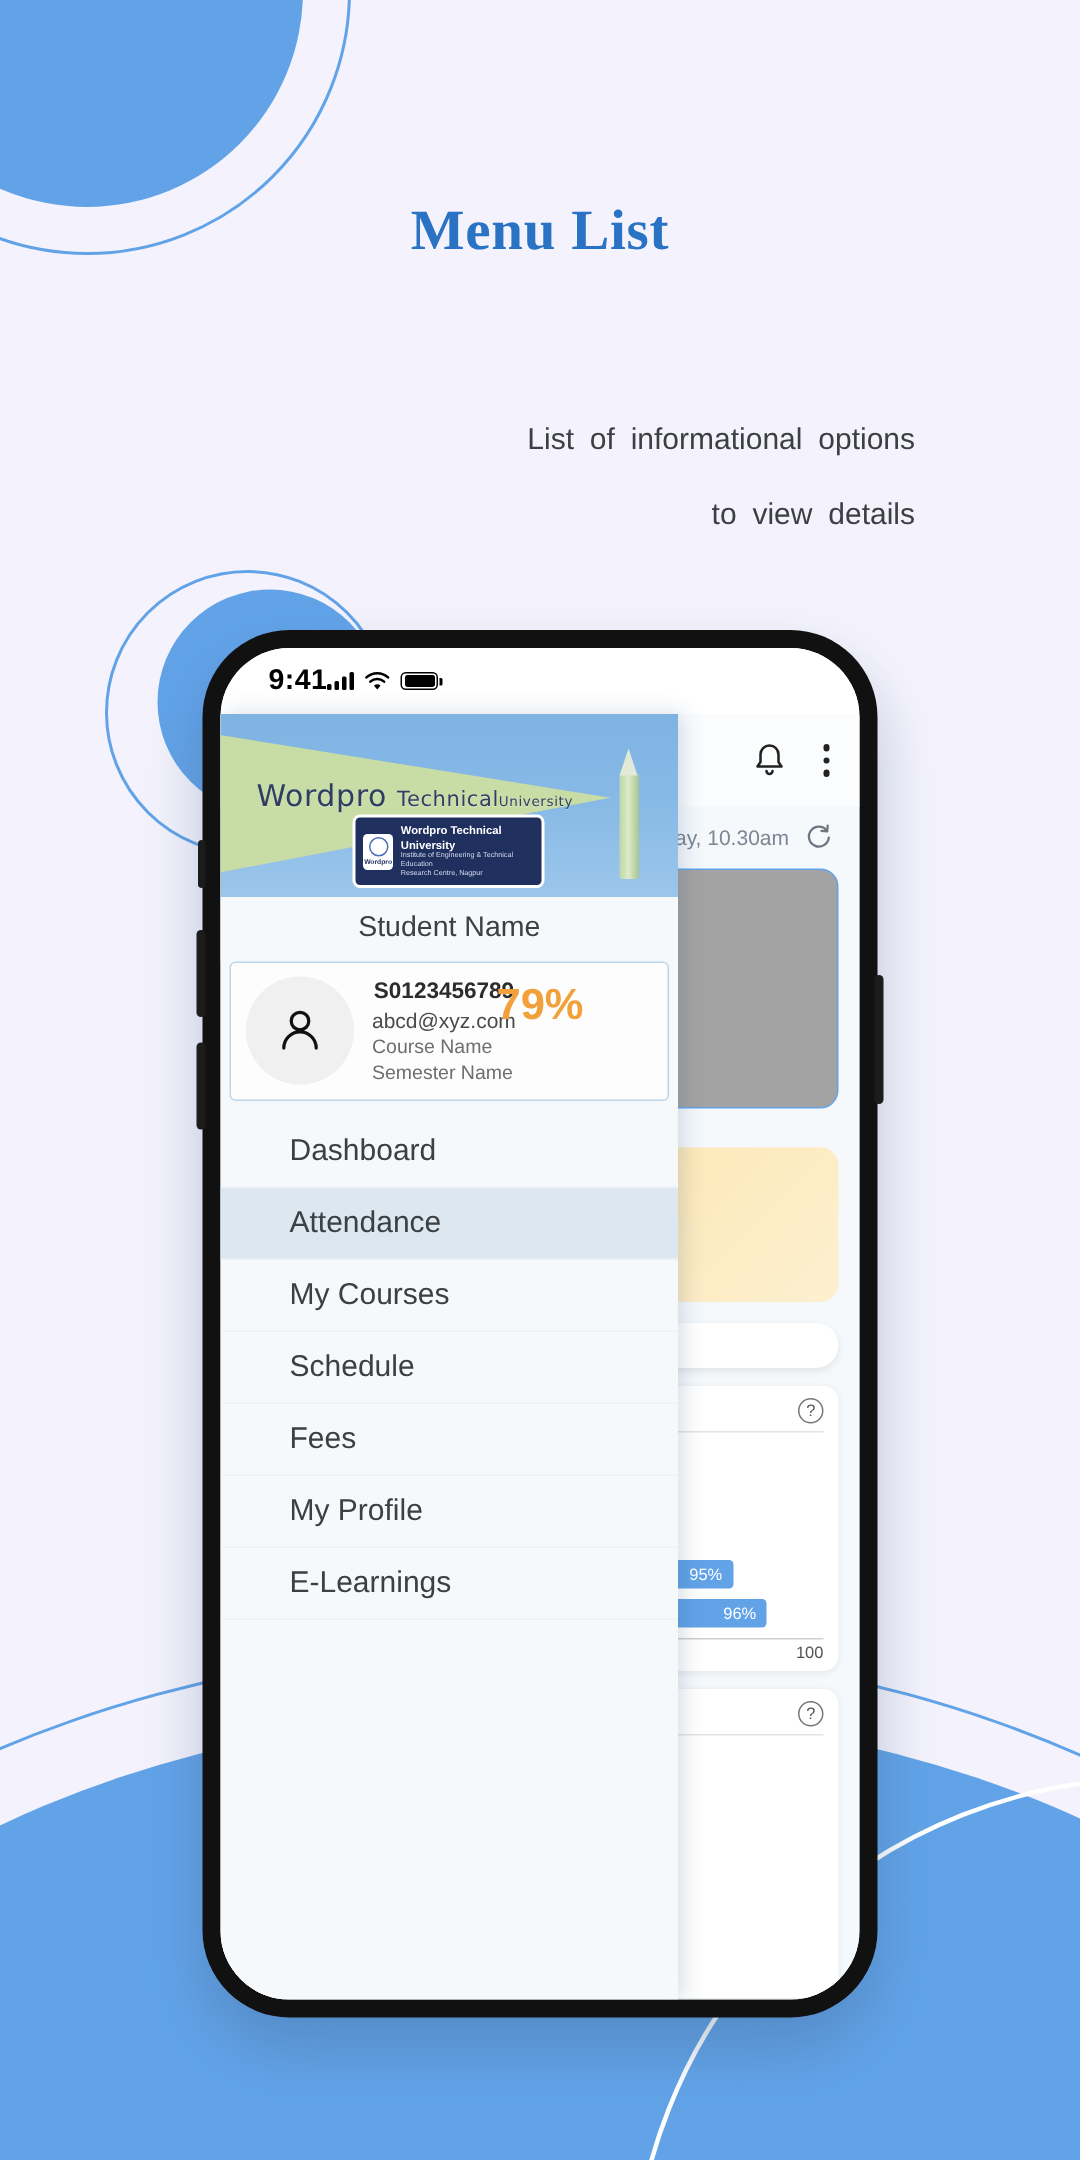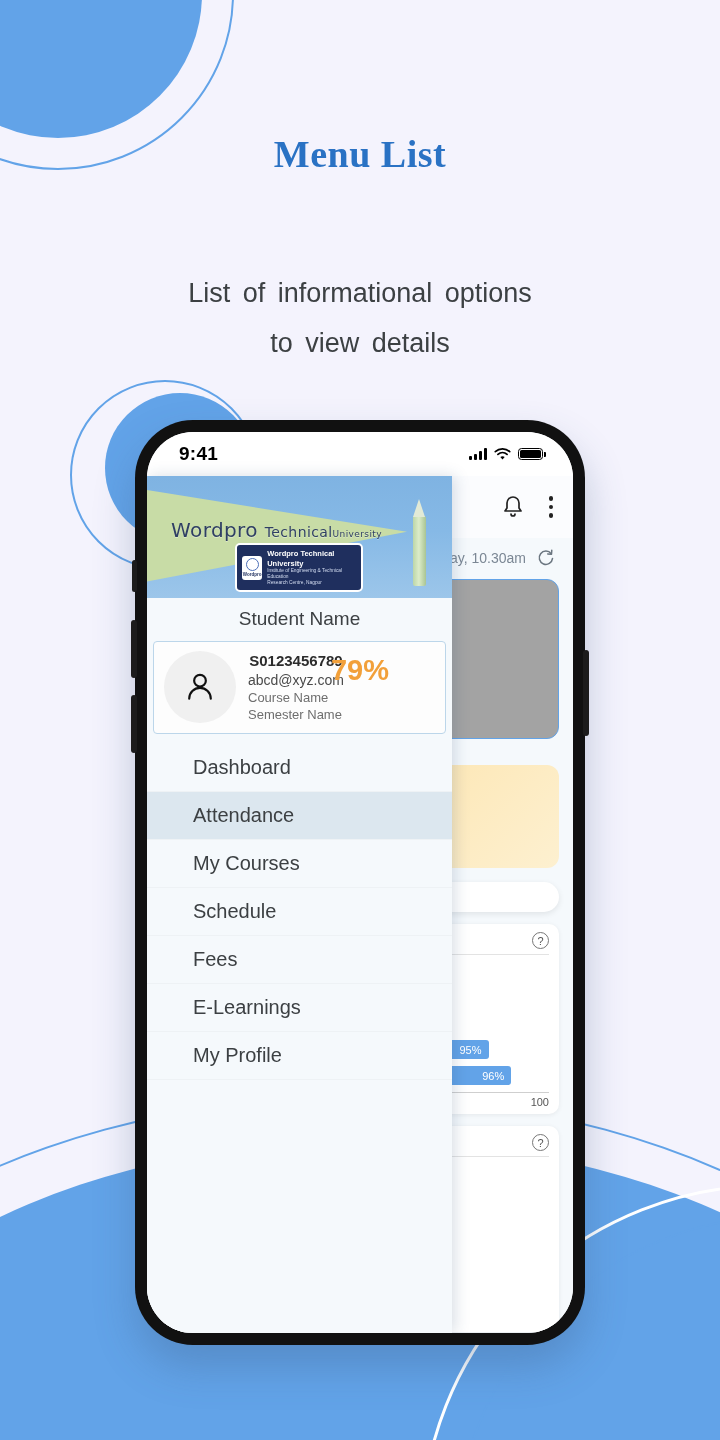--- a/index.html
+++ b/index.html
@@ -53,22 +53,22 @@
   
   .page-title {
     position:absolute; left:0; right:0; top:132px;
     text-align:center;
     font-family:Liberation Serif, serif;
     font-weight:bold; font-size:38px; color:#2a72c4;
     letter-spacing:0.5px;
   }
   .page-subtitle {
     position:absolute; left:110px; width:500px; top:268px;
-    text-align:center;
-    font-size:27px; line-height:50px; color:#3c4043;
+    text-align:right;
+    font-size:20px; line-height:50px; color:#3c4043;
     word-spacing:5px;
   }
 
   
   .phone {
     position:absolute; left:135px; top:420px;
     width:450px; height:925px;
     background:#111; border-radius:58px;
     padding:12px;
     box-shadow:0 22px 40px rgba(60,90,130,.30);
@@ -80,21 +80,21 @@
   .btn-pwr   { right:-4px; top:230px; width:6px; height:86px; }
 
   .screen {
     position:relative; width:100%; height:100%;
     background:#f5f9fc; border-radius:46px; overflow:hidden;
   }
 
   
   .statusbar {
     position:relative; height:44px; background:#fff;
-    display:flex; align-items:center; justify-content:space-between;
+    display:flex; align-items:center; 
     padding:0 30px 0 32px;
   }
   .clock { font-size:19px; font-weight:bold; color:#000; letter-spacing:.3px; }
   .status-icons { display:flex; align-items:center; gap:7px; }
   .bars { display:flex; align-items:flex-end; gap:2px; height:12px; }
   .bars i { width:3px; background:#000; border-radius:1px; display:block; }
   .bars i:nth-child(1){height:4px;} .bars i:nth-child(2){height:6px;}
   .bars i:nth-child(3){height:9px;} .bars i:nth-child(4){height:12px;}
   .battery {
     width:25px; height:12px; border:1.6px solid #000; border-radius:3.5px;
@@ -449,22 +449,22 @@
             <div class="pl-dim">Semester Name</div>
           </div>
         </div>
 
         <div class="menu">
           <div class="menu-item">Dashboard</div>
           <div class="menu-item active">Attendance</div>
           <div class="menu-item">My Courses</div>
           <div class="menu-item">Schedule</div>
           <div class="menu-item">Fees</div>
+          <div class="menu-item">My Profile</div>
           <div class="menu-item">E-Learnings</div>
-          <div class="menu-item">My Profile</div>
         </div>
 
       </div>
 
     </div>
   </div>
 
 </div>
 
 </body></html>

